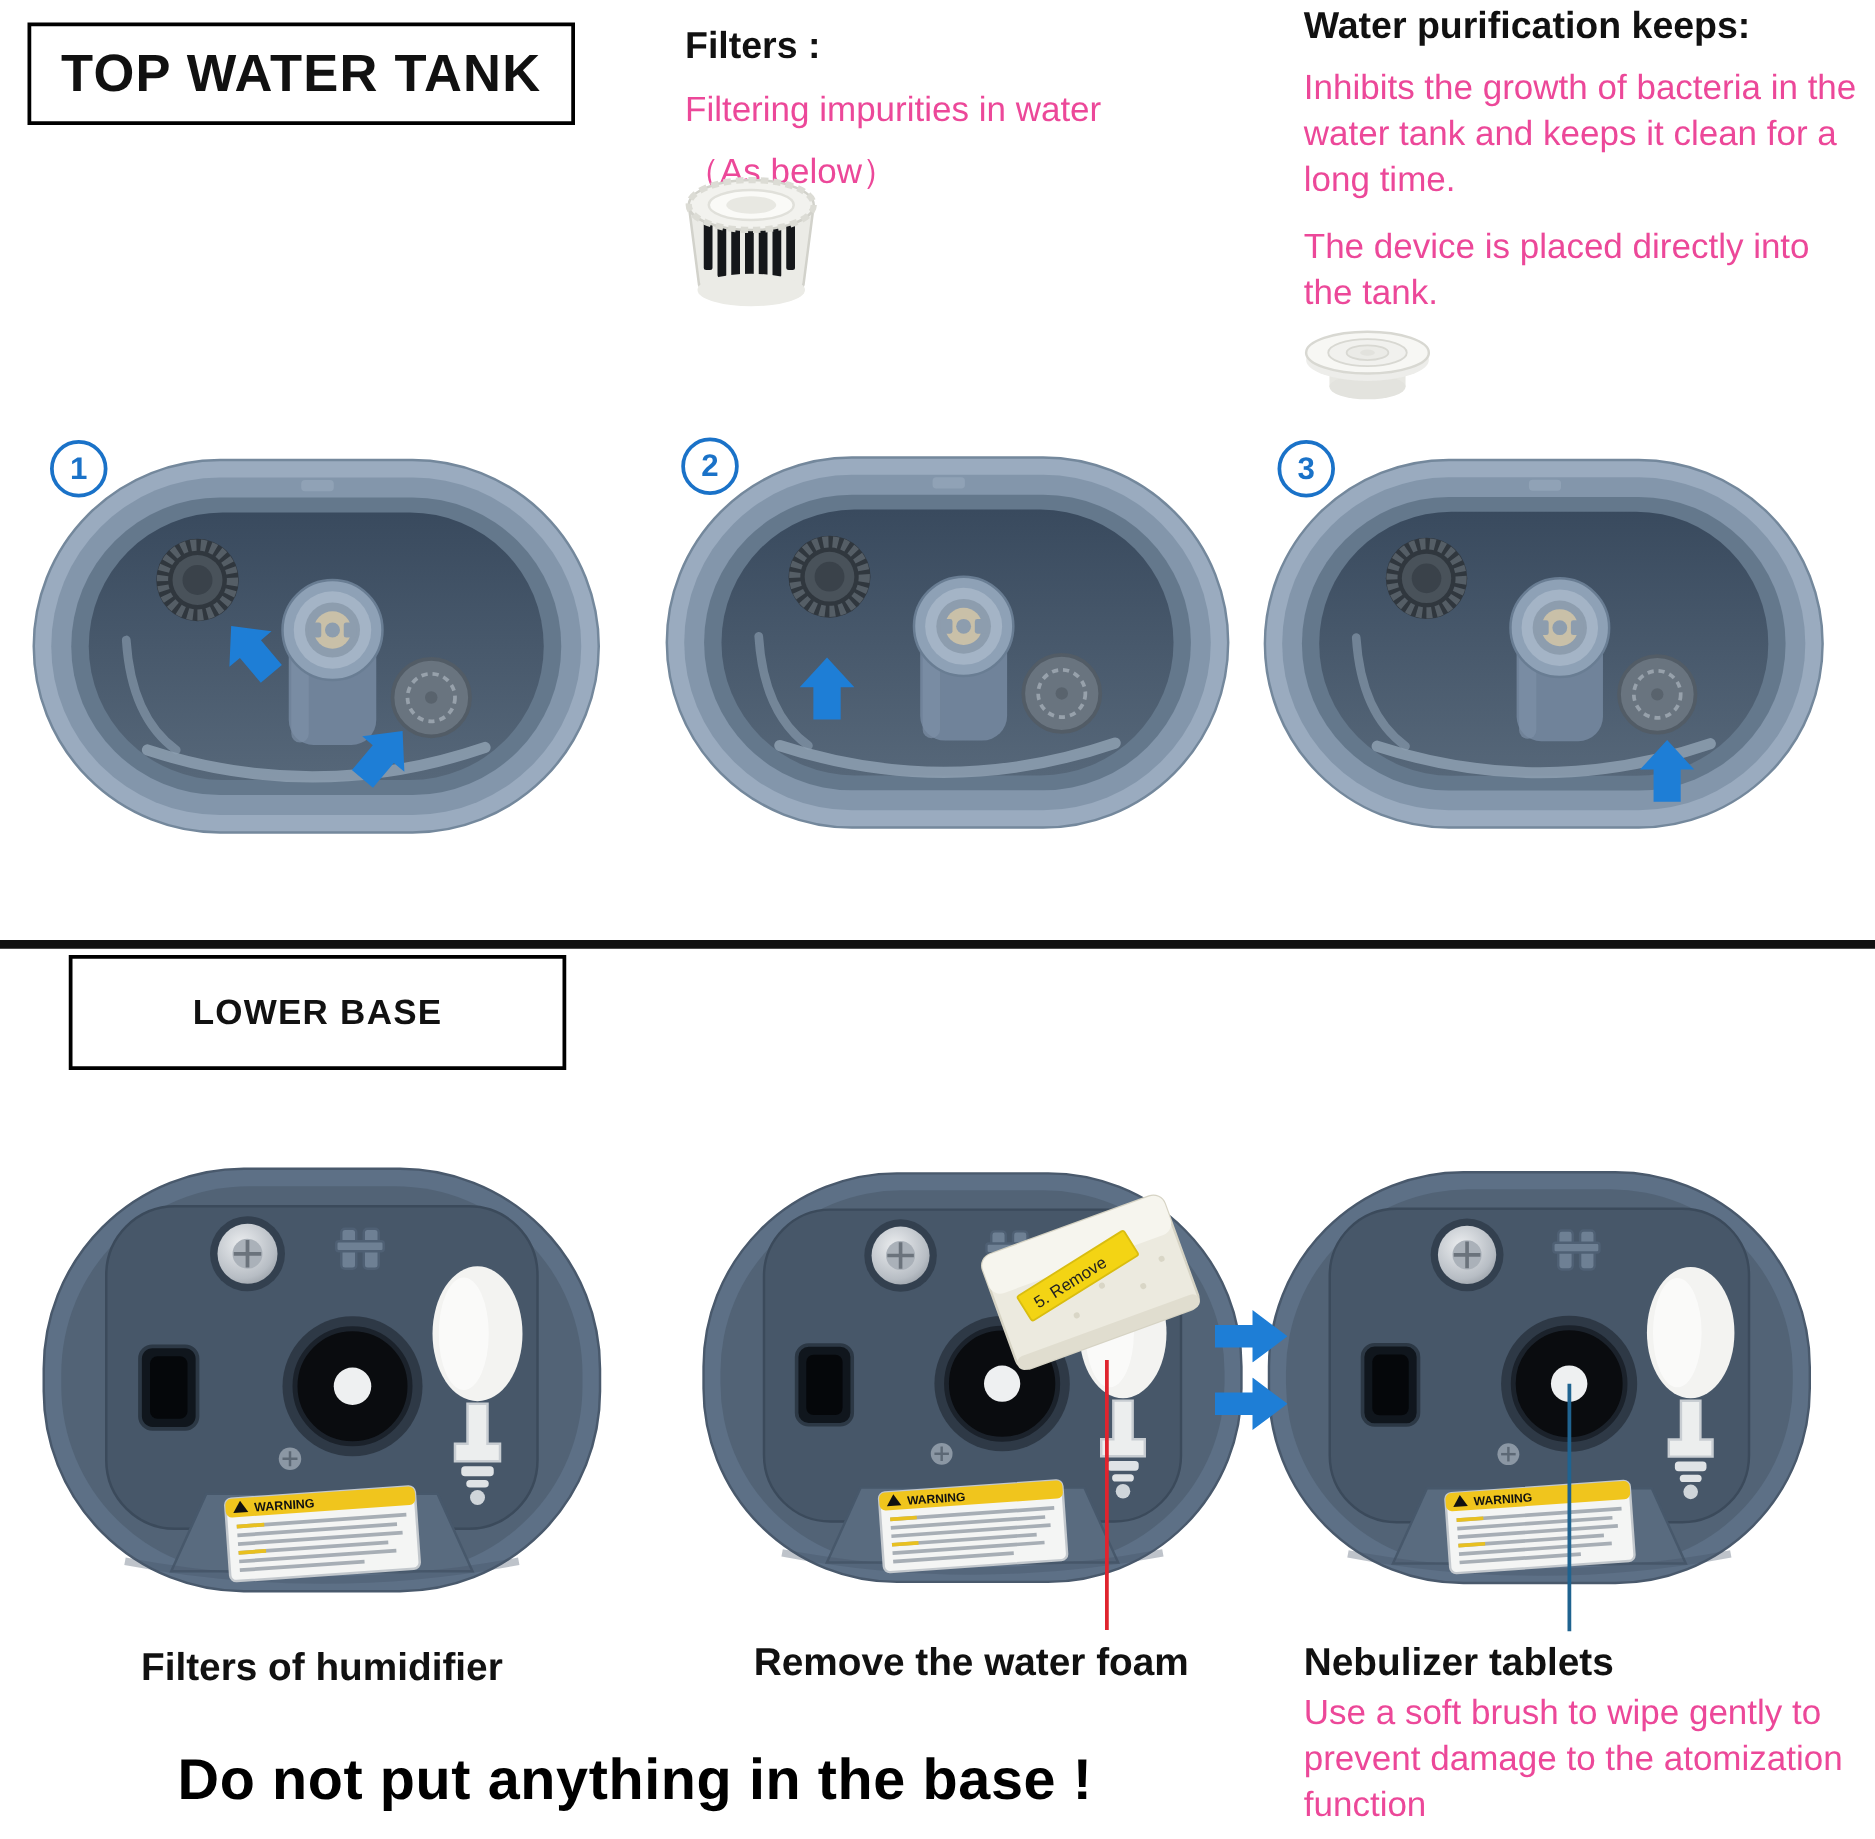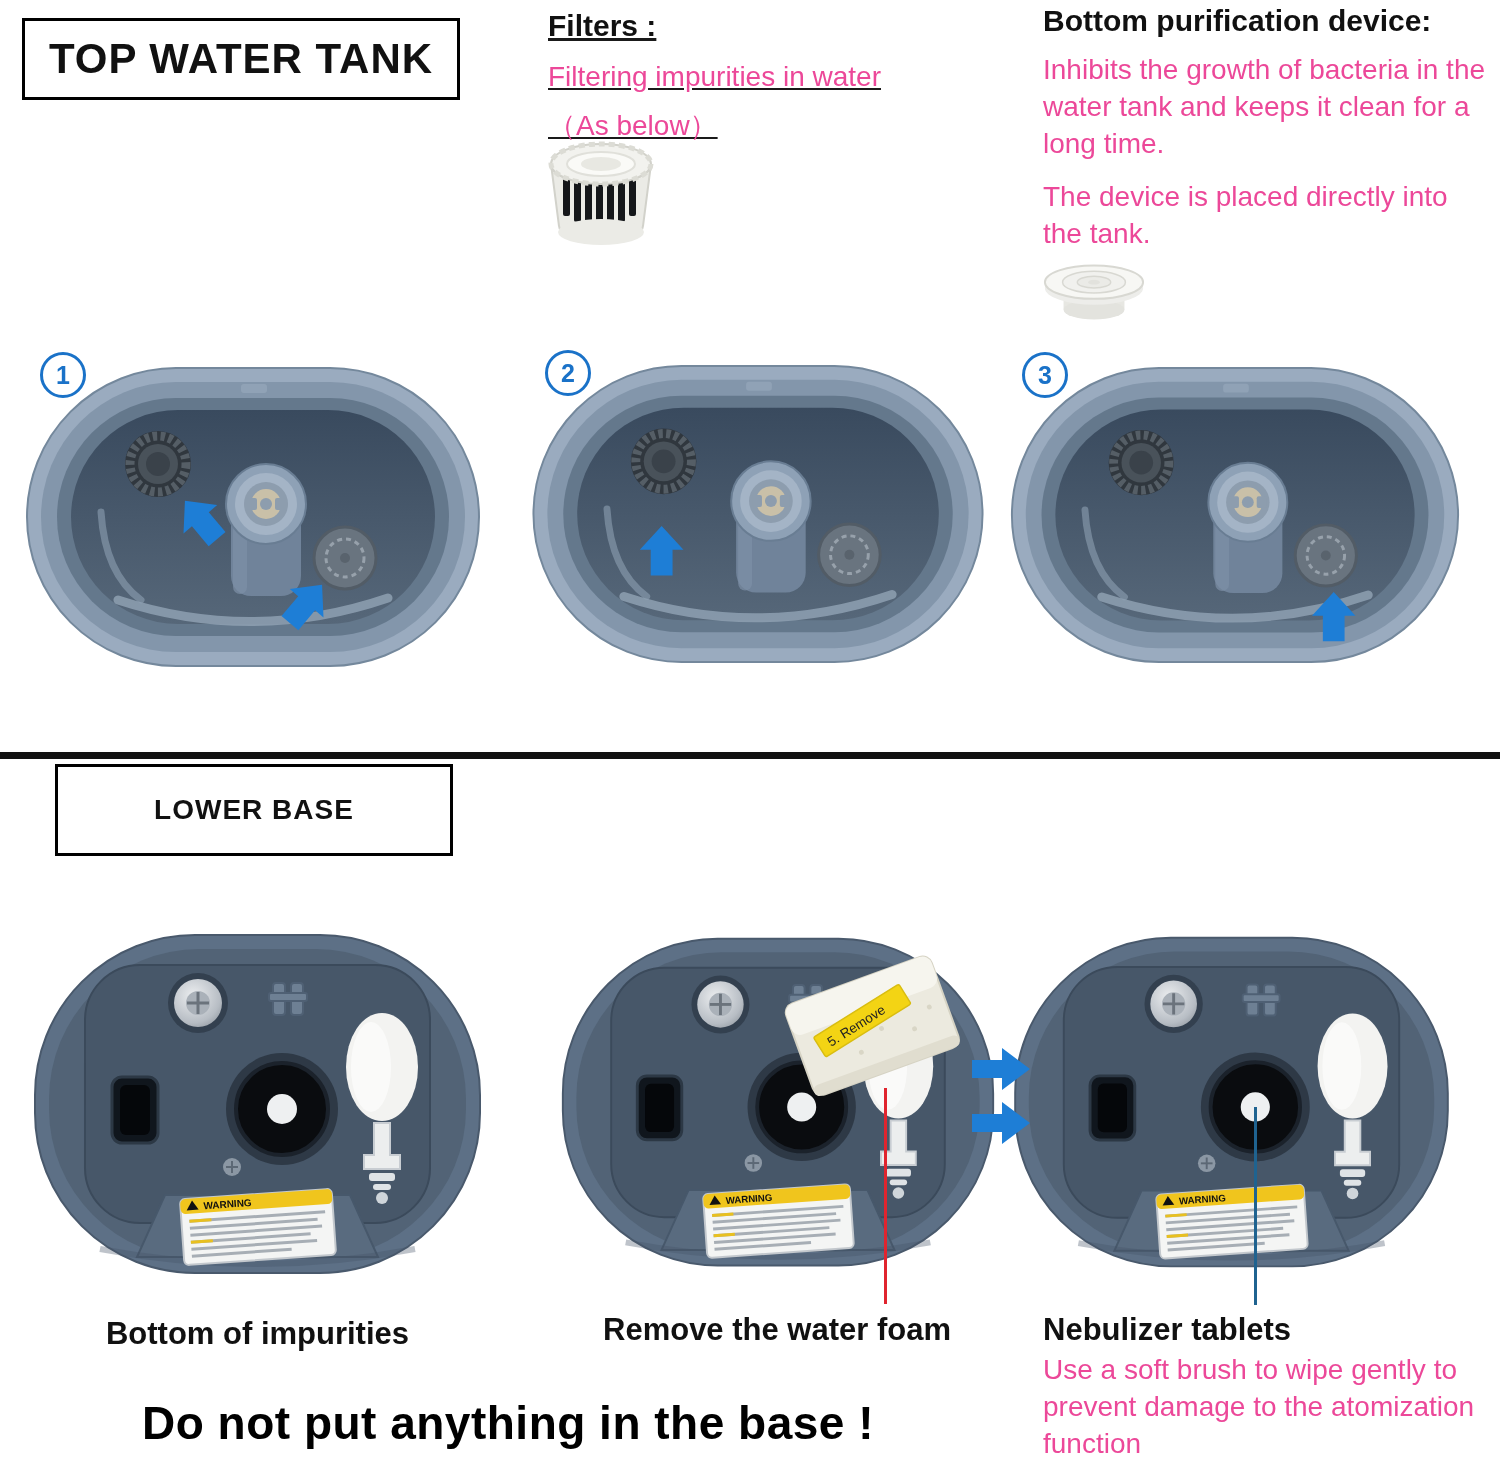--- a/index.html
+++ b/index.html
@@ -141,21 +141,21 @@
           <rect x="-68" y="9" width="22" height="3" fill="#e8c020"></rect>
         </g>
       </symbol>
     </defs>
   </svg>
 
   <div class="abs title-box" style="left:22px;top:18px;width:432px;height:76px;font-size:42px;">
     <span>TOP WATER TANK</span>
   </div>
 
-  <div class="abs" style="left:548px;top:9px;width:430px;text-decoration:underline;">
+  <div class="abs" style="left:548px;top:20px;width:430px;">
     <h3 class="h-small">Filters :</h3>
     <p class="body-text" style="margin-top:16px;">Filtering impurities in water</p>
     <p class="body-text" style="margin-top:12px;">（As below）</p>
   </div>
 
   <svg class="abs" style="left:545px;top:138px;width:112px;height:112px;" viewBox="0 0 112 112">
     <path d="M6,26 L14,88 A42,15 0 0 0 98,88 L106,26 A50,20 0 0 1 6,26 Z" fill="#ebebe6" stroke="#d2d2cb" stroke-width="2"></path>
     <rect x="18" y="34" width="7" height="44" rx="2" fill="#15171a"></rect>
     <rect x="29" y="34" width="7" height="50" rx="2" fill="#15171a"></rect>
     <rect x="40" y="34" width="7" height="54" rx="2" fill="#15171a"></rect>
@@ -164,21 +164,21 @@
     <rect x="73" y="34" width="7" height="50" rx="2" fill="#15171a"></rect>
     <rect x="84" y="34" width="7" height="44" rx="2" fill="#15171a"></rect>
     <ellipse cx="56" cy="94" rx="43" ry="13" fill="#ebebe6"></ellipse>
     <ellipse cx="56" cy="26" rx="50" ry="20" fill="#f2f2ee" stroke="#d2d2cb" stroke-width="2"></ellipse>
     <ellipse cx="56" cy="26" rx="50" ry="20" fill="none" stroke="#dcdcd5" stroke-width="5" stroke-dasharray="6 4"></ellipse>
     <ellipse cx="56" cy="26" rx="34" ry="12" fill="#fafaf7" stroke="#e0e0da" stroke-width="2"></ellipse>
     <ellipse cx="56" cy="26" rx="20" ry="7" fill="#e8e8e2"></ellipse>
   </svg>
 
   <div class="abs" style="left:1043px;top:4px;width:448px;">
-    <h3 class="h-small">Bottom purification device:</h3>
+    <h3 class="h-small">Water purification keeps:</h3>
     <p class="body-text" style="margin-top:14px;">Inhibits the growth of bacteria in the water tank and  keeps it clean for a long time.</p>
     <p class="body-text" style="margin-top:16px;">The device is placed directly into the tank.</p>
   </div>
 
   <svg class="abs" style="left:1040px;top:248px;width:108px;height:84px;" viewBox="0 0 110 84">
     <rect x="24" y="44" width="62" height="18" fill="#e7e7e2"></rect>
     <ellipse cx="55" cy="62" rx="31" ry="10" fill="#e3e3de"></ellipse>
     <ellipse cx="55" cy="40" rx="50" ry="17" fill="#ededea"></ellipse>
     <ellipse cx="55" cy="34" rx="50" ry="17" fill="#f7f7f4" stroke="#d8d8d2" stroke-width="2"></ellipse>
     <ellipse cx="55" cy="34" rx="32" ry="11" fill="#f1f1ee" stroke="#d8d8d2" stroke-width="1.5"></ellipse>
@@ -246,20 +246,20 @@
   <div class="abs leader leader-red" style="left:884px;top:1088px;height:216px;"></div>
   <div class="abs leader leader-blue" style="left:1254px;top:1107px;height:198px;"></div>
 
   <svg class="abs" style="left:972px;top:1048px;width:58px;height:42px;" viewBox="0 0 58 42">
       <use href="#arrow-right"></use>
     </svg>
   <svg class="abs" style="left:972px;top:1102px;width:58px;height:42px;" viewBox="0 0 58 42">
       <use href="#arrow-right"></use>
     </svg>
 
-  <div class="abs caption caption-center" style="left:30px;top:1316px;width:455px;">Bottom of impurities</div>
+  <div class="abs caption caption-center" style="left:30px;top:1316px;width:455px;">Filters of humidifier</div>
   <div class="abs caption caption-center" style="left:552px;top:1312px;width:450px;">Remove the water foam</div>
   <div class="abs caption" style="left:1043px;top:1312px;width:420px;">Nebulizer tablets</div>
   <div class="abs body-text" style="left:1043px;top:1352px;width:445px;margin:0;">Use a soft brush to wipe gently to prevent damage to the atomization function</div>
 
   <div class="abs big-warning" style="left:58px;top:1396px;width:900px;">Do not put anything in the base !</div>
 
 </div>
 
 </body></html>

